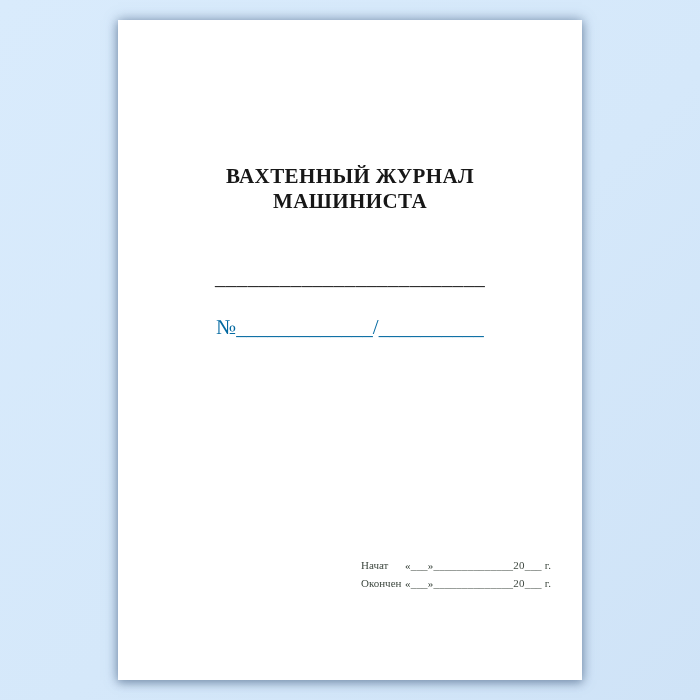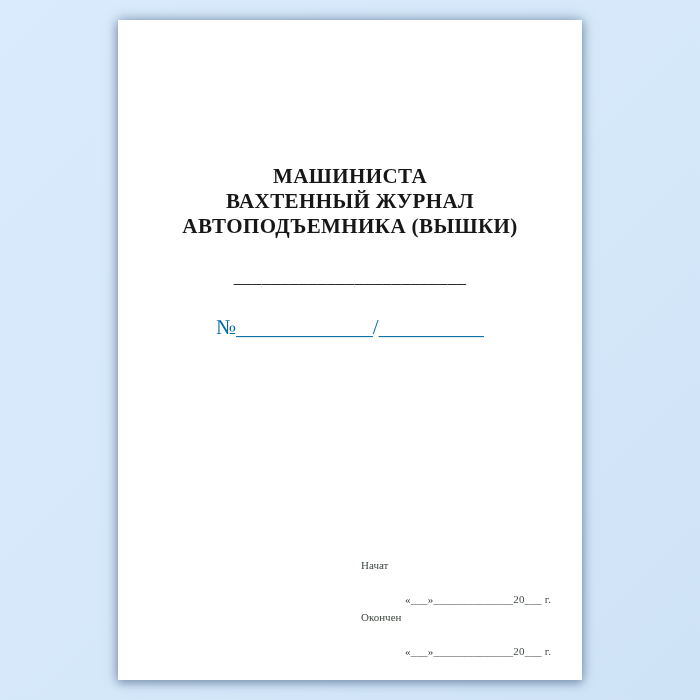--- a/index.html
+++ b/index.html
@@ -35,21 +35,21 @@
     line-height: 25px;
     letter-spacing: 0.4px;
     color: #171717;
   }
   .blank-line {
     position: absolute;
     top: 245px;
     left: 0;
     right: 0;
     text-align: center;
-    font-size: 18px;
+    font-size: 21px;
     line-height: 25px;
     letter-spacing: 0.3px;
     color: #222222;
     white-space: nowrap;
   }
   .number-line {
     position: absolute;
     top: 295px;
     left: 0;
     right: 0;
@@ -73,33 +73,31 @@
     white-space: nowrap;
   }
   .date-label {
     display: inline-block;
     width: 44px;
     flex: 0 0 44px;
   }
   .date-value {
     display: inline-block;
     letter-spacing: 0.2px;
-    margin-top: 34px;
   }
 </style>
 </head>
 <body>
 
 <div class="scene">
   <div class="paper">
 
     <div class="title">
+      <div>ВАХТЕННЫЙ ЖУРНАЛ</div>
       <div>МАШИНИСТА</div>
-      <div>ВАХТЕННЫЙ ЖУРНАЛ</div>
-      <div>АВТОПОДЪЕМНИКА (ВЫШКИ)</div>
     </div>
 
     <div class="blank-line">_________________________</div>
 
     <div class="number-line">№_____________/__________</div>
 
     <div class="date-fields">
       <div class="date-row">
         <span class="date-label">Начат</span>
         <span class="date-value">«___»______________20___ г.</span>

